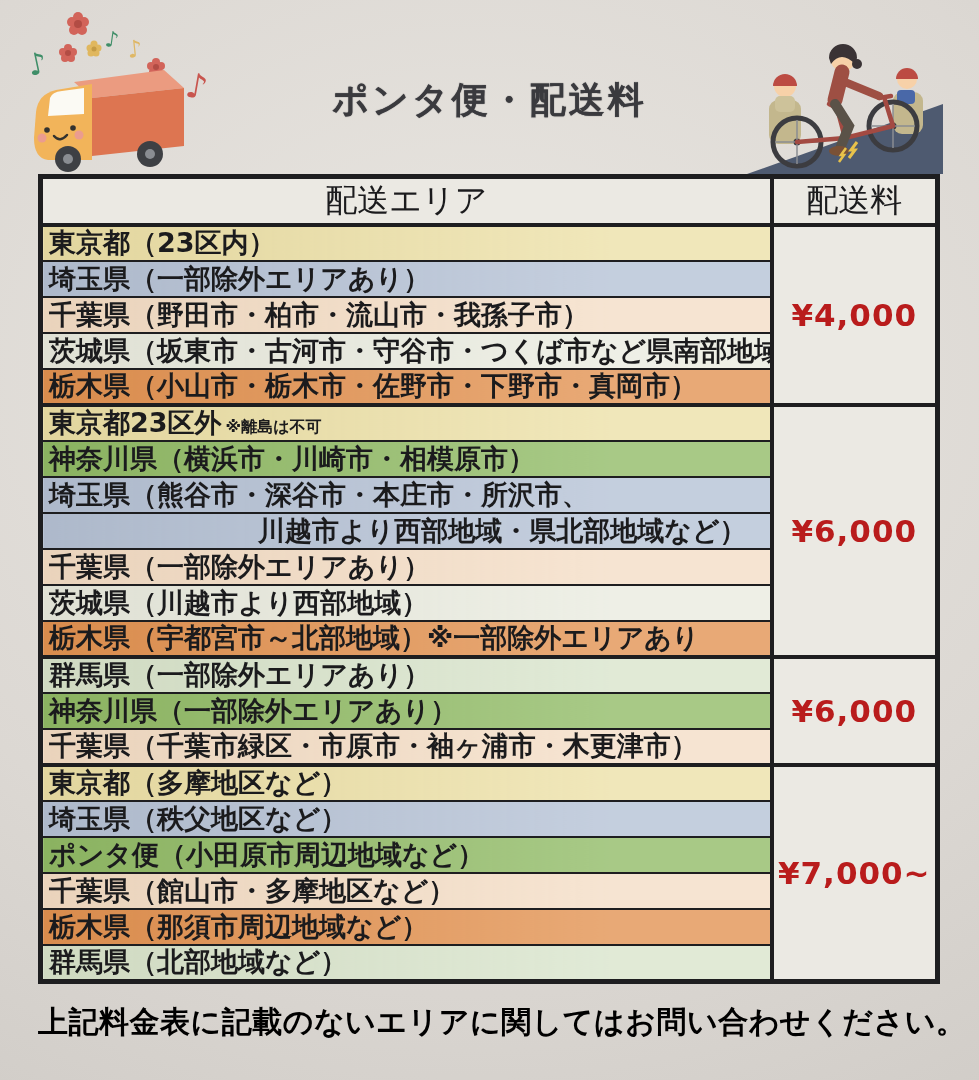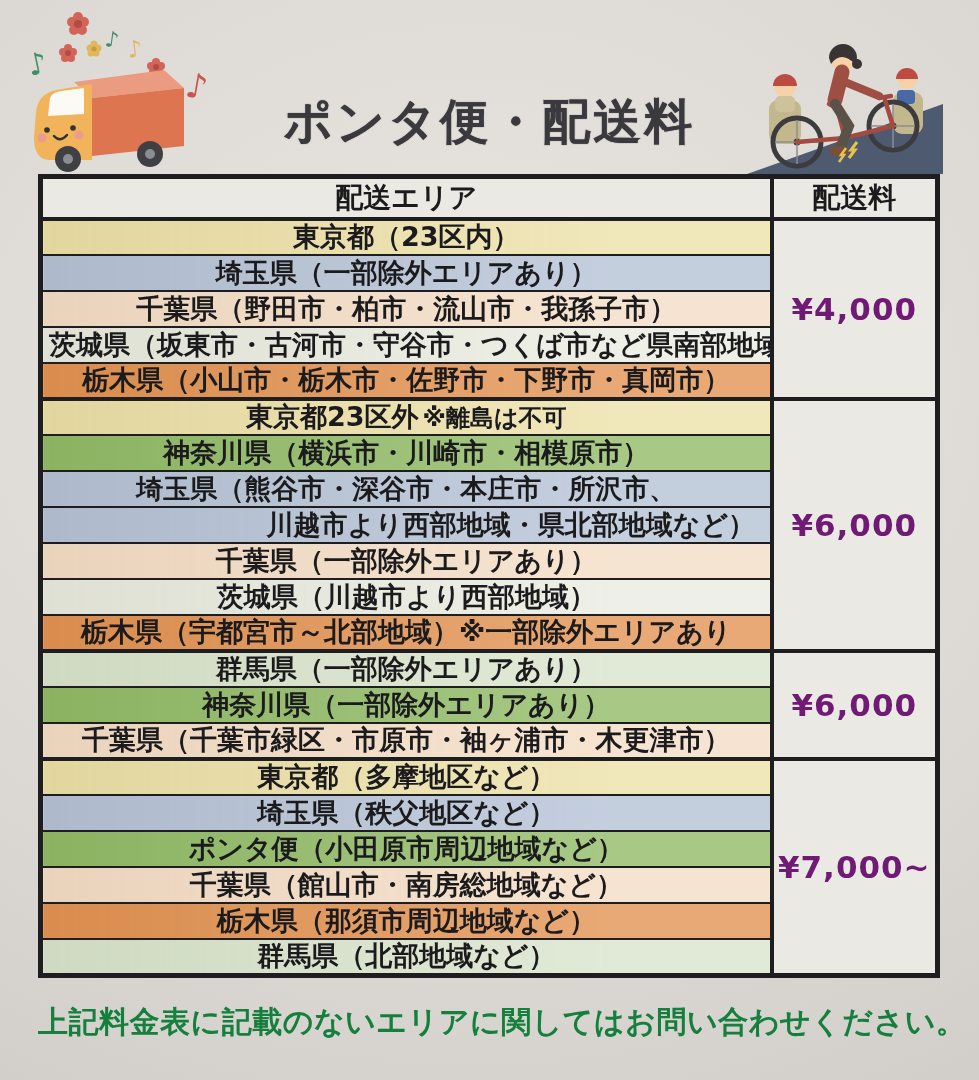--- a/index.html
+++ b/index.html
@@ -7,81 +7,80 @@
   body {
     font-family: "DejaVu Sans", sans-serif;
     position: relative;
     background: radial-gradient(ellipse 120% 90% at 48% 35%, #e9e6e1 0%, #dcd8d3 55%, #ccc8c3 100%);
     color: #1b1b1d;
   }
   .page-title {
     position: absolute;
     top: 76px; left: 0; width: 100%;
     text-align: center;
-    font-size: 48px;
+    font-size: 36px;
     font-weight: 900;
     letter-spacing: 3px;
     color: #3a3a3e;
     text-shadow: 0 0 1px #3a3a3e;
-    margin-top: 14px;
   }
   .truck-illo { position: absolute; left: 16px; top: 4px; }
   .bike-illo  { position: absolute; right: 34px; top: 34px; }
 
   .table-wrap { position: absolute; left: 38px; top: 174px; width: 902px; }
   table.fee-table {
     width: 100%;
     border-collapse: collapse;
     border: 5px solid #1e1e20;
     background: #ebe9e3;
     table-layout: fixed;
   }
   .fee-table th {
     height: 42px;
-    font-size: 28px;
-    font-weight: 700;
+    font-size: 32px;
+    font-weight: 400;
     background: #ebe9e3;
     border-bottom: 3px solid #7f1d1d;
     color: #1b1b1d;
   }
   .fee-table th.area-h { width: 81.5%; border-right: 4px solid #1e1e20; }
   .fee-table td.area {
     height: 36px;
     font-size: 27px;
     font-weight: 900;
-    text-align: center;
+    text-align: left;
     padding: 0 6px;
     line-height: 1.05;
     white-space: nowrap;
     overflow: hidden;
     border-top: 2px solid #1e1e20;
     border-right: 4px solid #1e1e20;
     background-image: linear-gradient(90deg, rgba(70,55,40,0.06), rgba(255,255,255,0.22) 78%);
   }
   .fee-table tr.group-start td { border-top: 4px solid #1e1e20; }
   .fee-table td.fee {
     font-size: 31px;
     font-weight: 900;
     text-align: center;
     vertical-align: middle;
     background: #ebe9e3;
     border-top: 4px solid #1e1e20;
-    color: #701a75;
+    color: #b91c1c;
     letter-spacing: 1px;
   }
   .fee-table td.area.indent { padding-left: 215px; margin-top: 36px; }
-  .fee-table .note { font-size: 24px; font-weight: 900; margin-left: 4px; }
+  .fee-table .note { font-size: 16px; font-weight: 900; margin-left: 4px; }
 
   .footer-note {
     position: absolute;
     left: 38px; top: 1002px;
     font-size: 30px;
     font-weight: 900;
     letter-spacing: 0.5px;
-    color: #15803d;
+    color: #000000;
   }
 </style>
 </head>
 <body>
 
 <svg class="truck-illo" width="200" height="172" viewBox="0 0 200 172" aria-hidden="true">
 
   <text x="14" y="72" font-size="30" font-weight="bold" fill="#3f8e68" transform="rotate(-12 14 72)">♪</text>
   <text x="88" y="42" font-size="22" font-weight="bold" fill="#3f8e68" transform="rotate(8 88 42)">♪</text>
   <text x="112" y="54" font-size="24" font-weight="bold" fill="#dfb765" transform="rotate(-6 112 54)">♪</text>
@@ -238,21 +237,21 @@
           <td class="area" style="background-color: rgb(236, 224, 166);"><span>東京都（多摩地区など）</span></td>
           <td class="fee" rowspan="6">¥7,000~</td>
         </tr>
         <tr>
           <td class="area" style="background-color: rgb(180, 193, 213);"><span>埼玉県（秩父地区など）</span></td>
         </tr>
         <tr>
           <td class="area" style="background-color: rgb(143, 186, 100);"><span>ポンタ便（小田原市周辺地域など）</span></td>
         </tr>
         <tr>
-          <td class="area" style="background-color: rgb(244, 221, 197);"><span>千葉県（館山市・南房総地域など）</span></td>
+          <td class="area" style="background-color: rgb(244, 221, 197);"><span>千葉県（館山市・多摩地区など）</span></td>
         </tr>
         <tr>
           <td class="area" style="background-color: rgb(226, 145, 79);"><span>栃木県（那須市周辺地域など）</span></td>
         </tr>
         <tr>
           <td class="area" style="background-color: rgb(216, 228, 203);"><span>群馬県（北部地域など）</span></td>
         </tr>
       </tbody>
   </table>
 </div>

